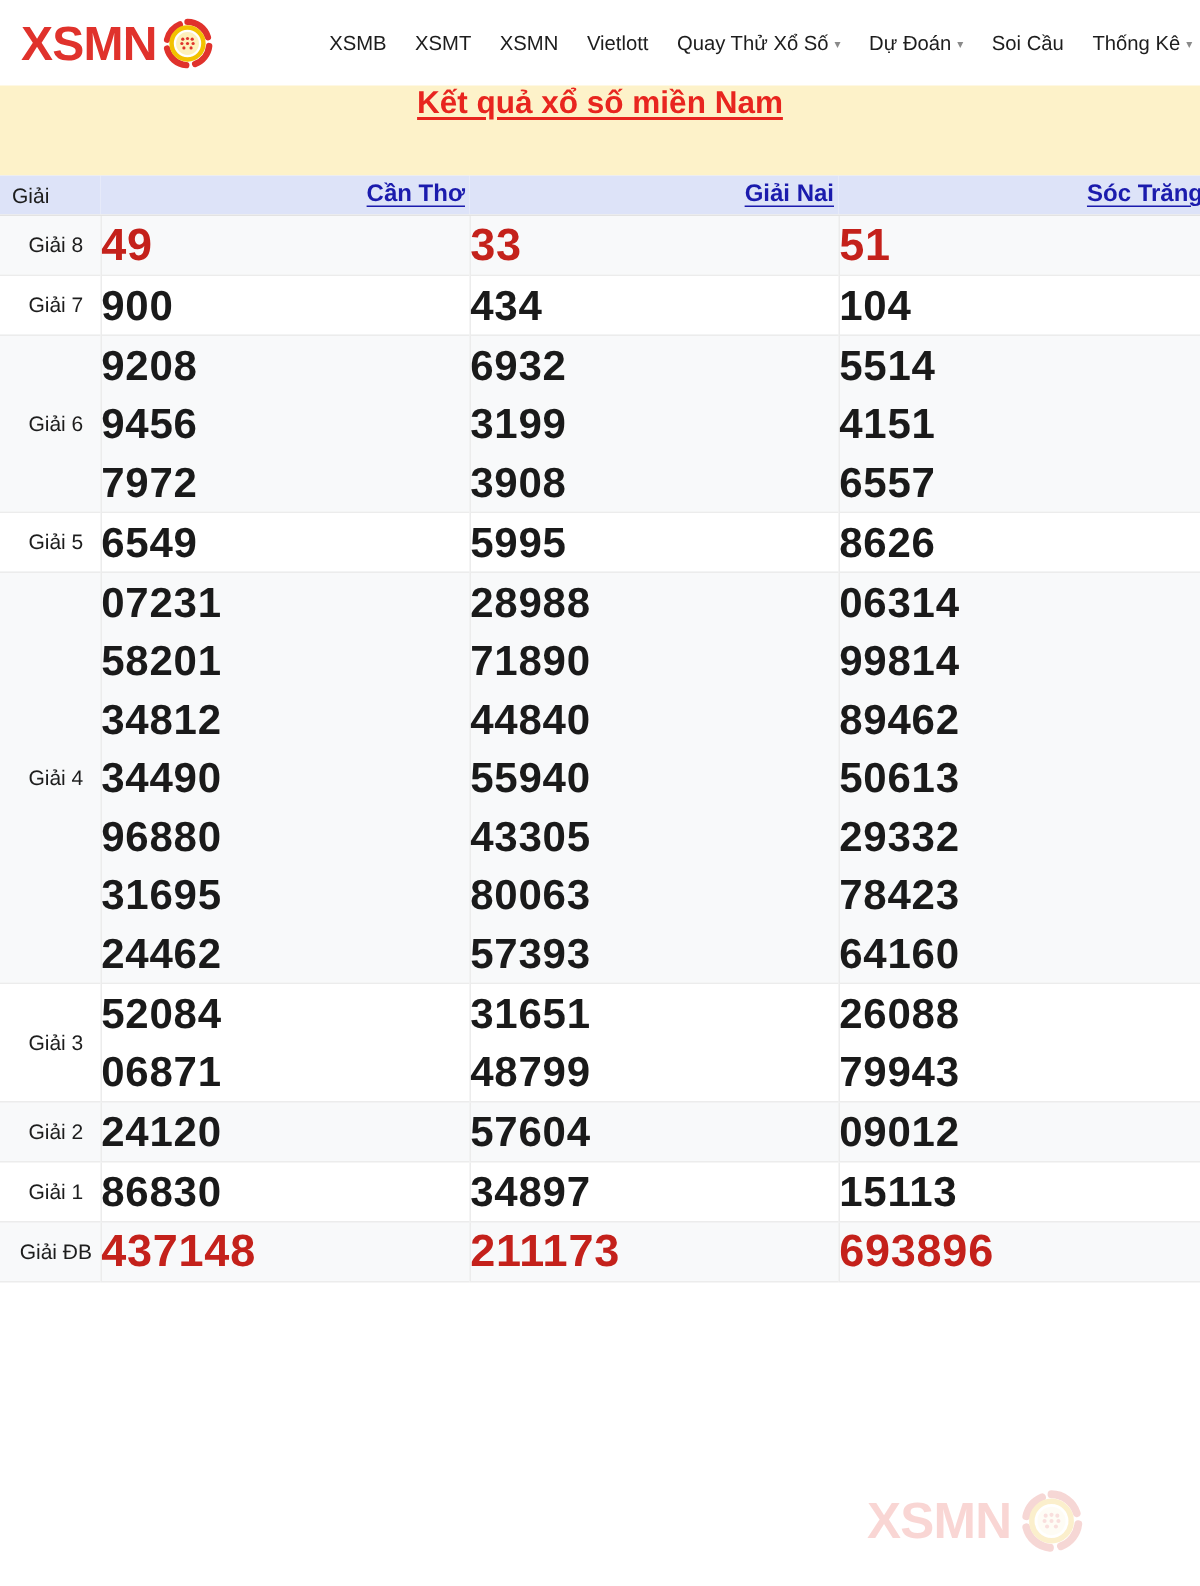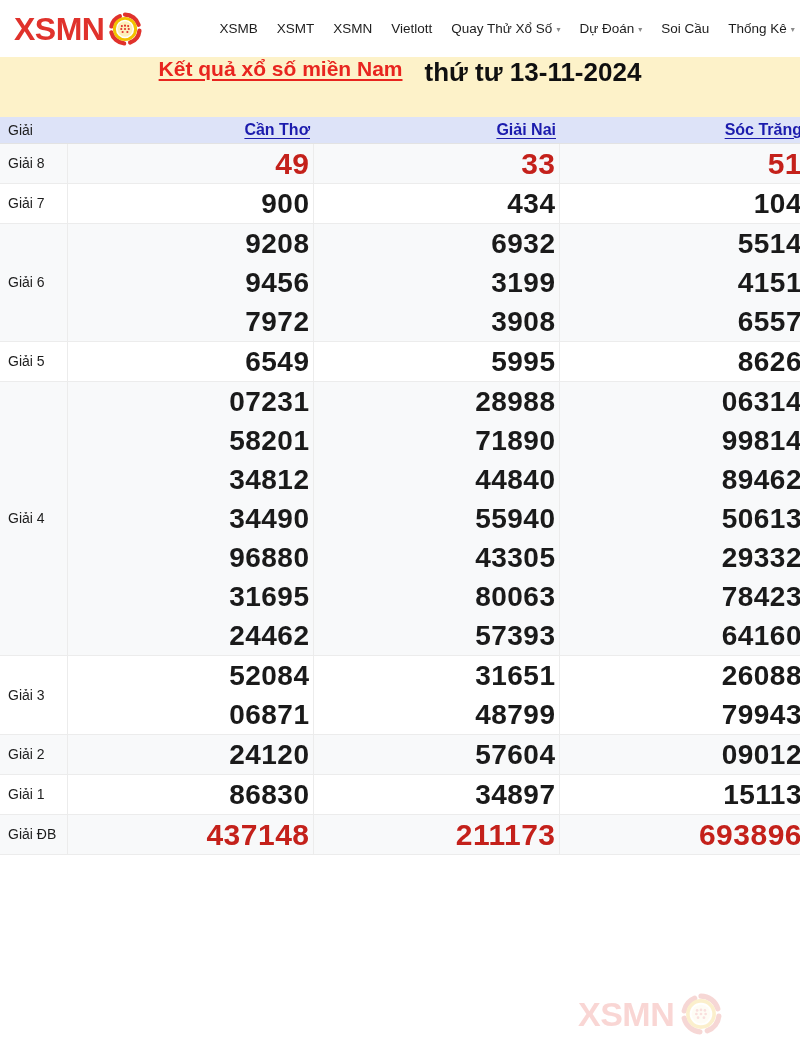--- a/index.html
+++ b/index.html
@@ -108,26 +108,26 @@
   }
 
   table.results tbody tr{ border-bottom:1px solid #ececec; }
   table.results tbody tr.shade{ background:#f8f9fa; }
   table.results tbody tr.plain{ background:#ffffff; }
 
   td.lbl{
     font-size:14px;
     color:#1d1d1d;
     padding-left:8px;
-    text-align:left;
+    text-align:center;
     vertical-align:middle;
     border-right:1px solid #ececec;
   }
   td.val{
-    text-align:right;
+    text-align:left;
     padding-right:3px;
     vertical-align:middle;
     border-right:1px solid #ececec;
   }
   td.val:last-child{ border-right:none; }
   .num{
     display:block;
     font-size:28px;
     font-weight:bold;
     color:#1a1a1a;
@@ -212,21 +212,20 @@
     </span>
     <span class="nav-item">
       <span>Thống Kê</span>
       <span class="caret">▾</span>
     </span>
   </nav>
 </div>
 
 <div class="titlebar">
   <span class="title-red">Kết quả xổ số miền Nam</span>
-  <span class="title-date">thứ tư 13-11-2024</span>
 </div>
 
 <table class="results">
   <colgroup>
     <col class="c-label">
       <col class="c-prov">
       <col class="c-prov">
       <col class="c-prov">
   </colgroup>
   <thead>

